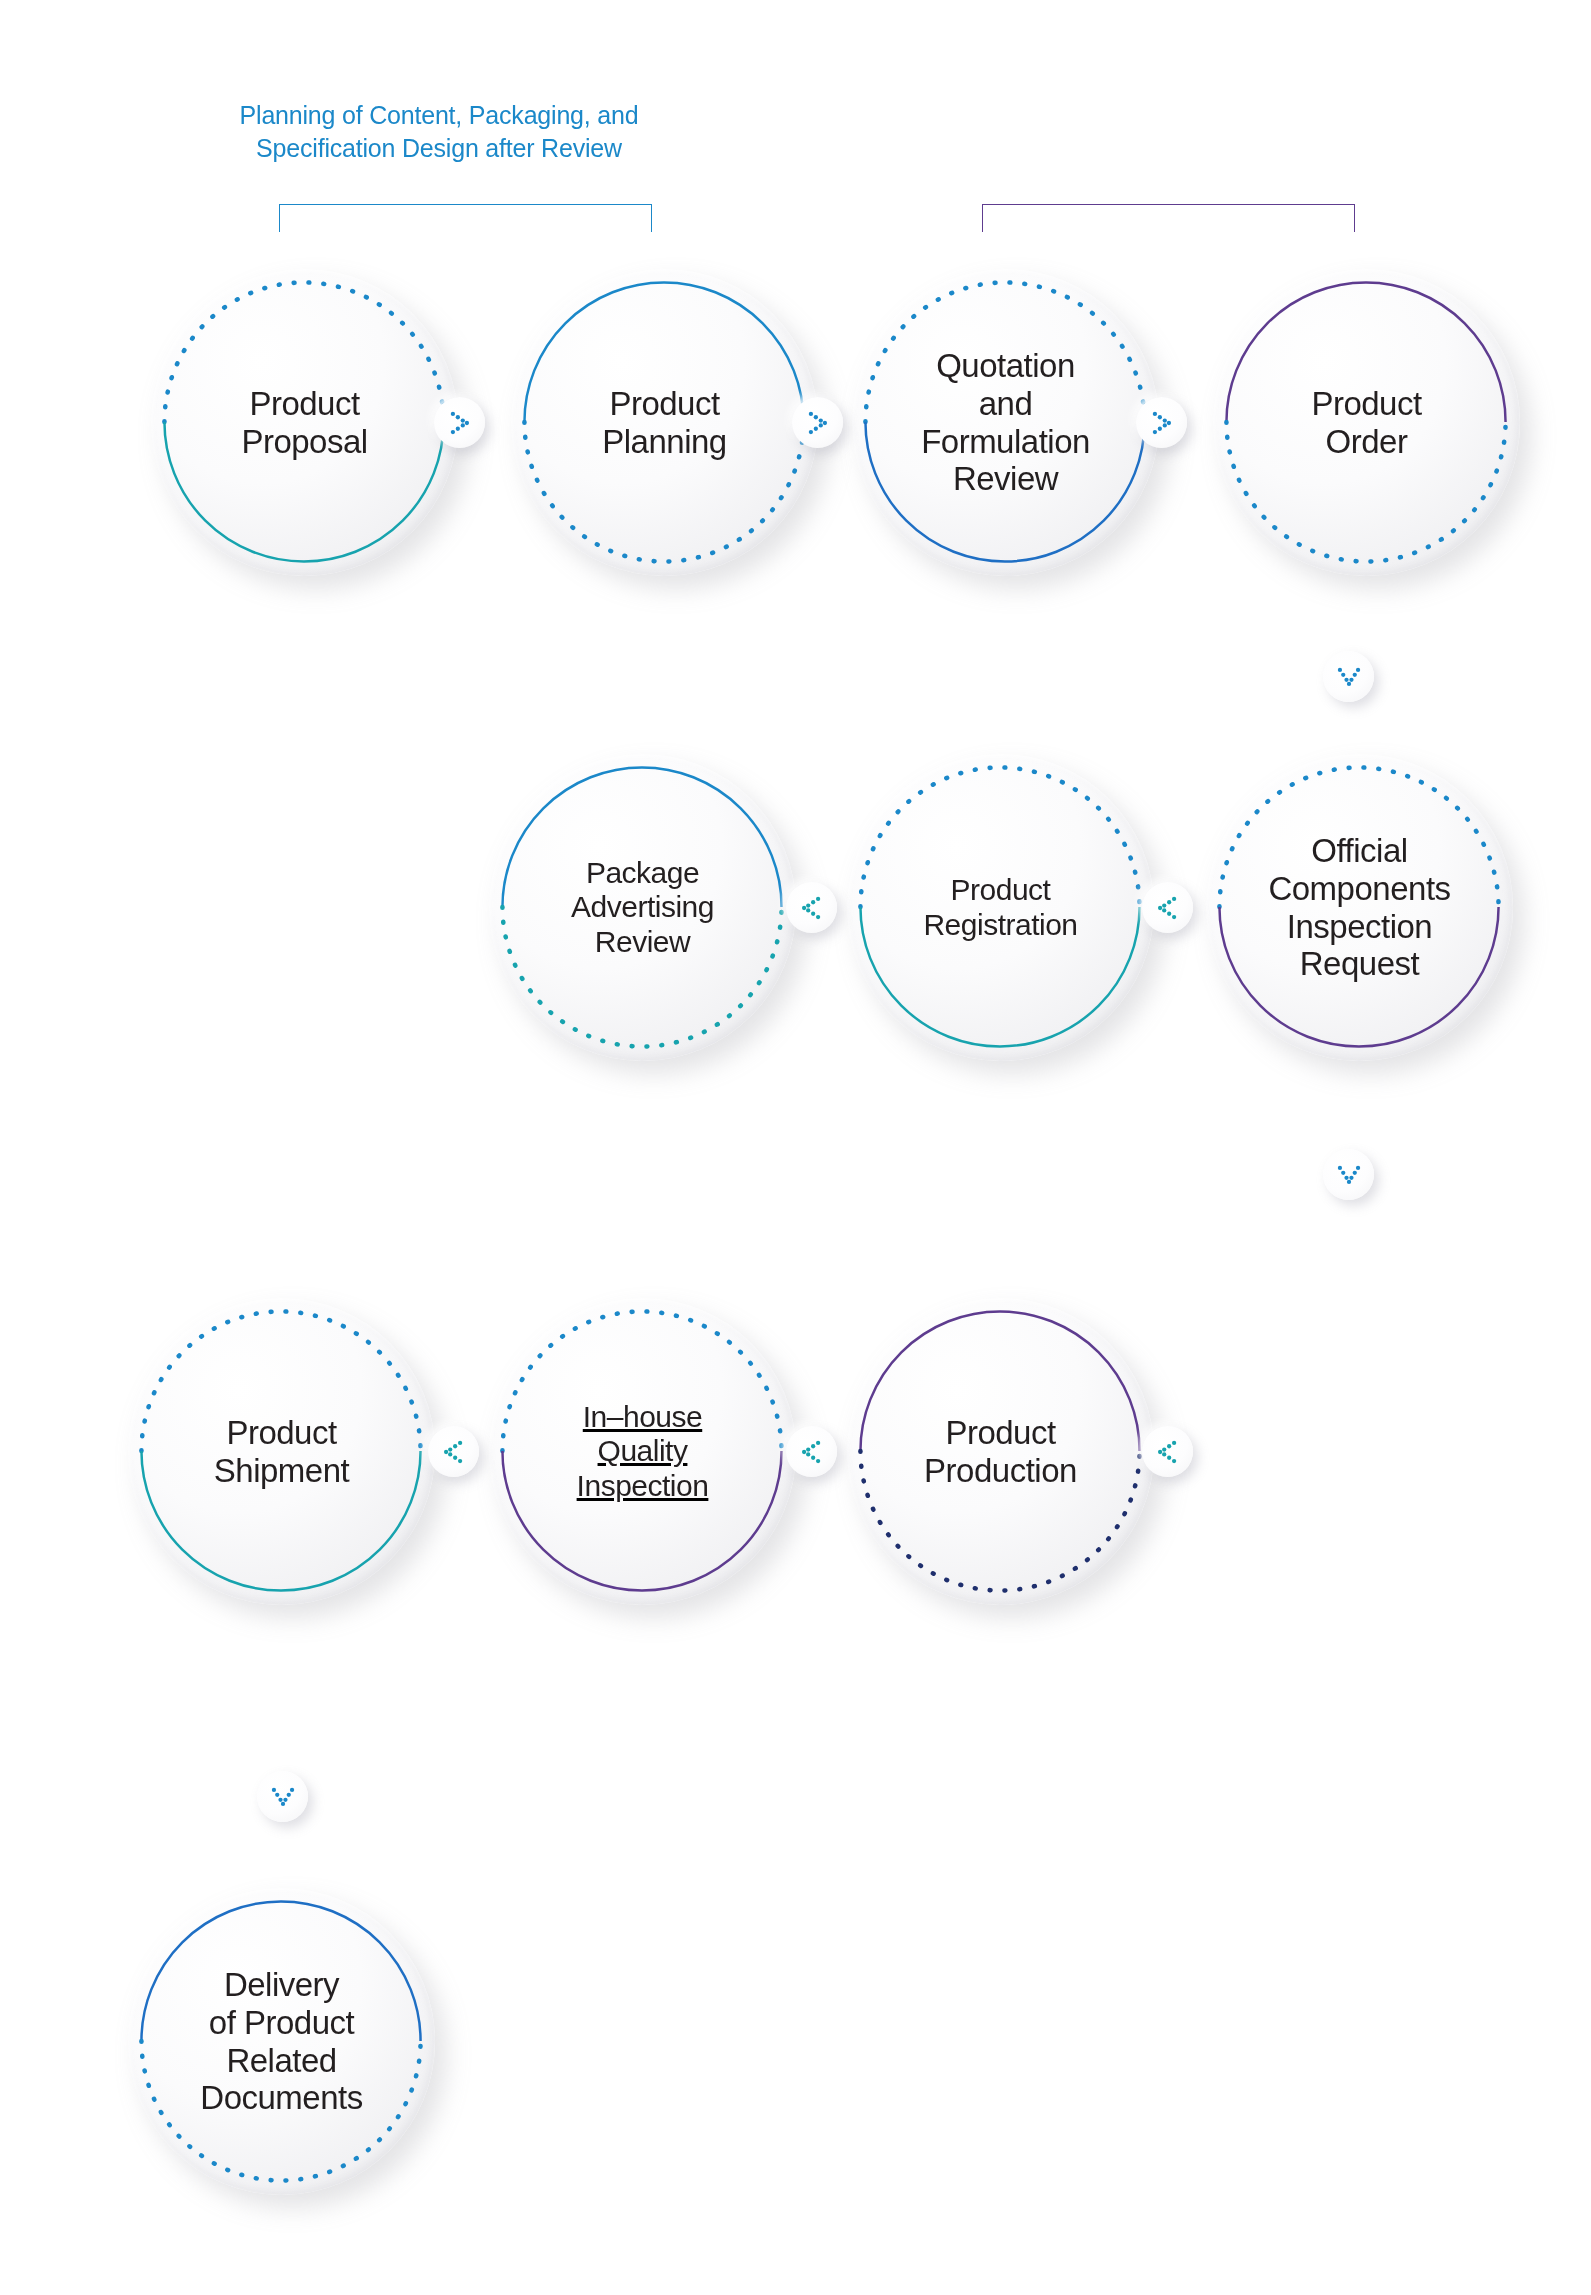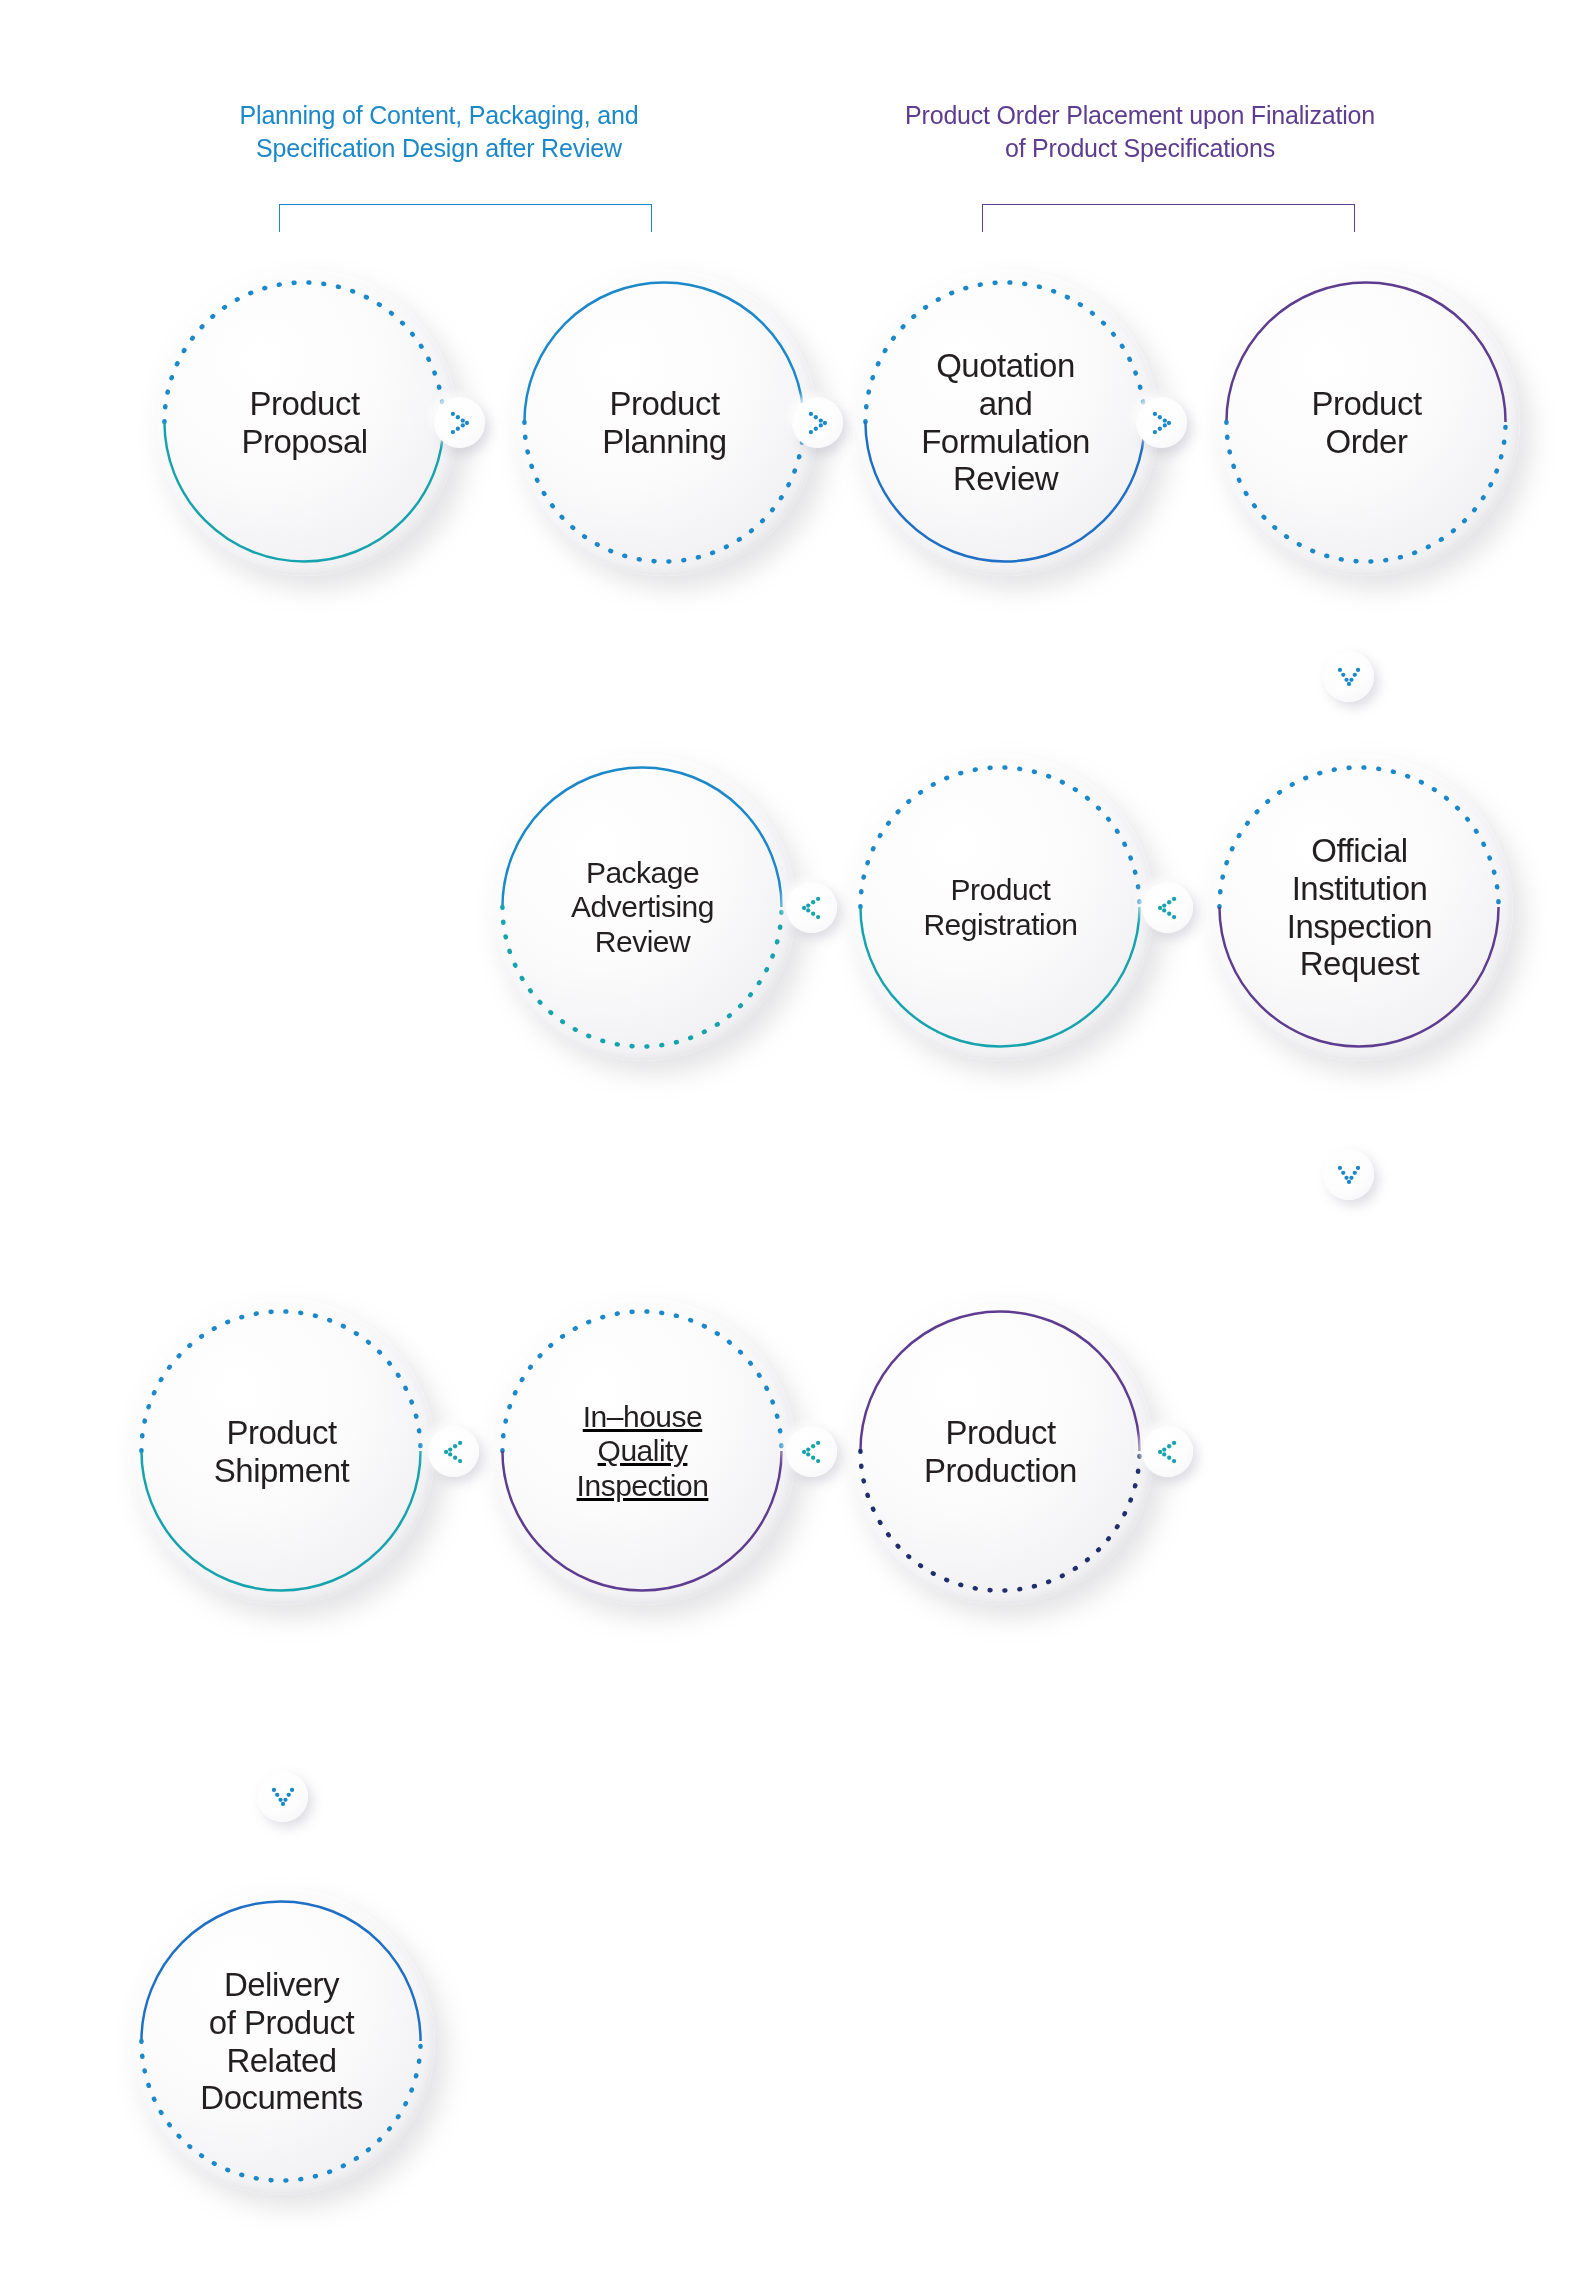--- a/index.html
+++ b/index.html
@@ -105,22 +105,20 @@
 </head>
 <body>
 
 <div id="stage">
 
   <div class="caption blue" style="left:149px; top:76px; width:580px;">Planning of Content, Packaging, and
 Specification Design after Review</div>
 
   <div class="bracket blue" style="left:279px; top:181px; width:373px; height:28px;"></div>
 
-  <div class="caption purple" style="left:796px; top:76px; width:688px;">Product Order Placement upon Finalization
-of Product Specifications</div>
 
   <div class="bracket purple" style="left:982px; top:181px; width:373px; height:28px;"></div>
 
   <div class="node" style="left:151px; top:246px; width:307px; height:307px;">
     <svg class="ring" width="328" height="328" viewBox="0 0 396 396">
       <path d="M 29.5 198 A 168.5 168.5 0 0 1 366.5 198" fill="none" stroke="#1b88c9" stroke-width="5.5" stroke-linecap="round" stroke-dasharray="1 17"></path>
       <path d="M 29.5 198 A 168.5 168.5 0 0 0 366.5 198" fill="none" stroke="#17a3ae" stroke-width="3"></path>
     </svg>
     <div class="label">Product
 Proposal</div>
@@ -229,21 +227,21 @@
     <div class="label">Product
 Registration</div>
   </div>
 
   <div class="node small-text" style="left:1206px; top:731px; width:307px; height:307px;">
     <svg class="ring" width="328" height="328" viewBox="0 0 396 396">
       <path d="M 29.5 198 A 168.5 168.5 0 0 1 366.5 198" fill="none" stroke="#1b88c9" stroke-width="5.5" stroke-linecap="round" stroke-dasharray="1 17"></path>
       <path d="M 29.5 198 A 168.5 168.5 0 0 0 366.5 198" fill="none" stroke="#5e3c8f" stroke-width="3"></path>
     </svg>
     <div class="label">Official
-Institution
+Components
 Inspection
 Request</div>
   </div>
 
   <div class="conn" style="left:1142px; top:859px;">
     <svg width="25" height="28" viewBox="0 0 30 34">
       <g fill="#17a3ae">
         <circle cx="23" cy="6" r="2.6"></circle>
           <circle cx="23" cy="28" r="2.6"></circle>
         <circle cx="17" cy="10" r="2.6"></circle>

